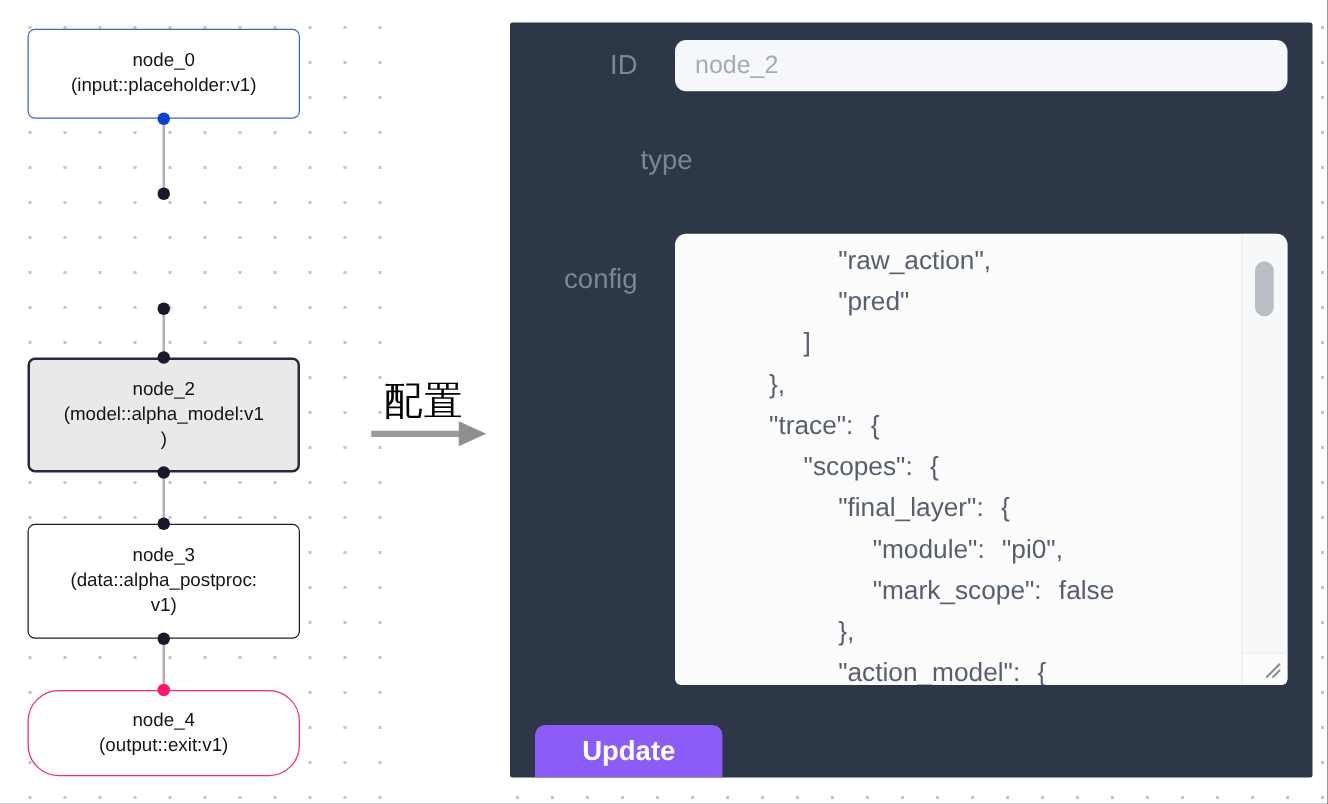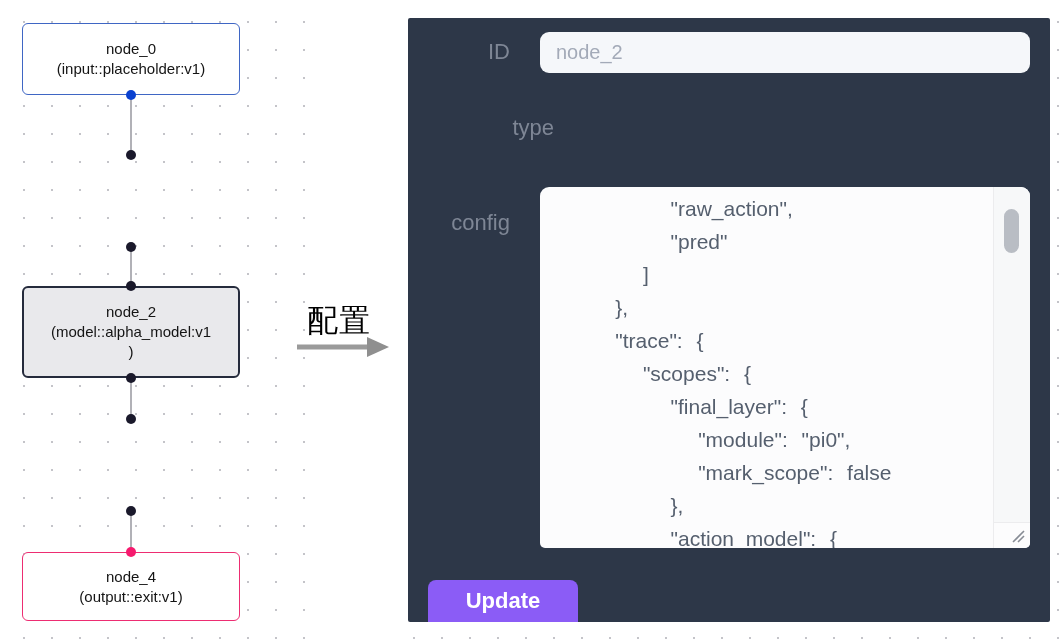--- a/index.html
+++ b/index.html
@@ -117,24 +117,29 @@
   <div class="handle" style="top:242px;"></div>
 
   <div class="node node-selected" style="top:286px;height:92px;">
     <span>node_2
 (model::alpha_model:v1
 )</span>
   </div>
   <div class="handle" style="top:281px;"></div>
   <div class="handle" style="top:373px;"></div>
 
+  <div class="node" style="top:419px;height:92px;">
+    <span>node_3
+(data::alpha_postproc:
+v1)</span>
+  </div>
   <div class="handle" style="top:414px;"></div>
   <div class="handle" style="top:506px;"></div>
 
-  <div class="node node-output" style="top:552px;height:69px;">
+  <div class="node node-output" style="top:552px;height:69px;border-radius:25px;">
     <span>node_4
 (output::exit:v1)</span>
   </div>
   <div class="handle handle-pink" style="top:547px;"></div>
 </div>
 
 <div class="annot-label">配置</div>
 <svg class="annot-arrow" width="96" height="22">
   <line x1="2" y1="11" x2="74" y2="11" stroke="#9a9a9a" stroke-width="5"></line>
   <polygon points="72,1 94,11 72,21" fill="#8f8f8f"></polygon>

